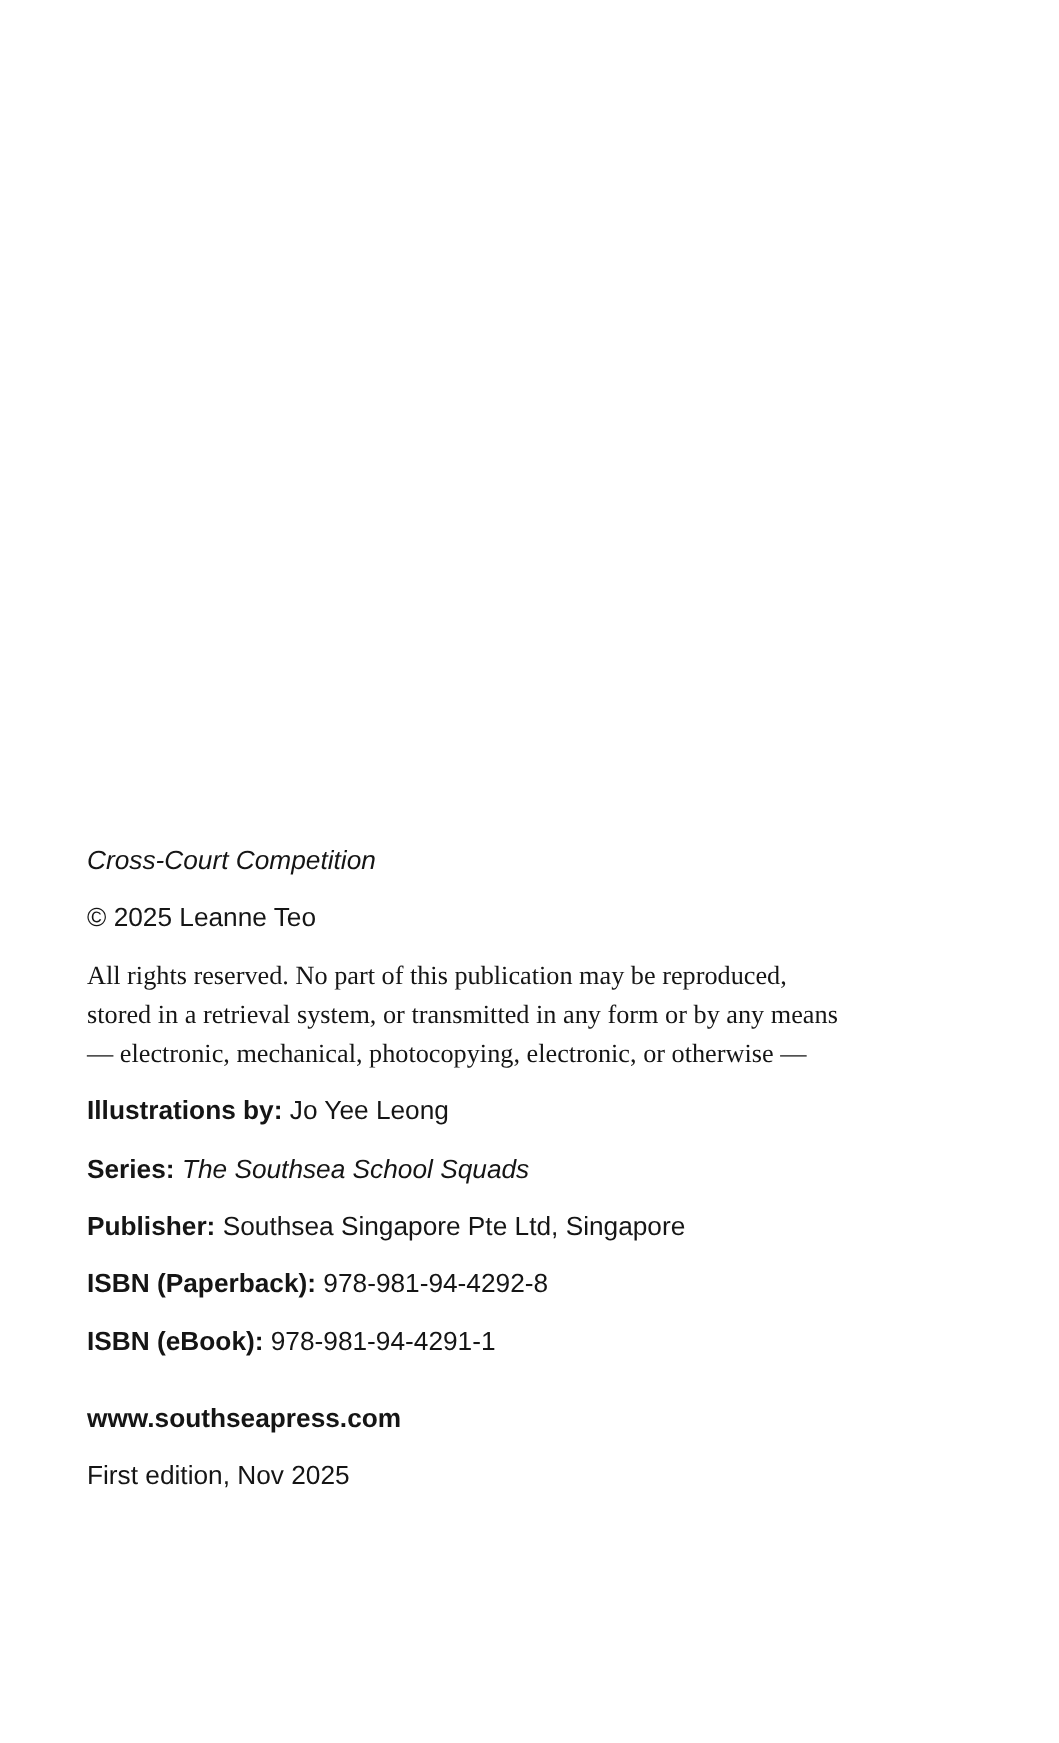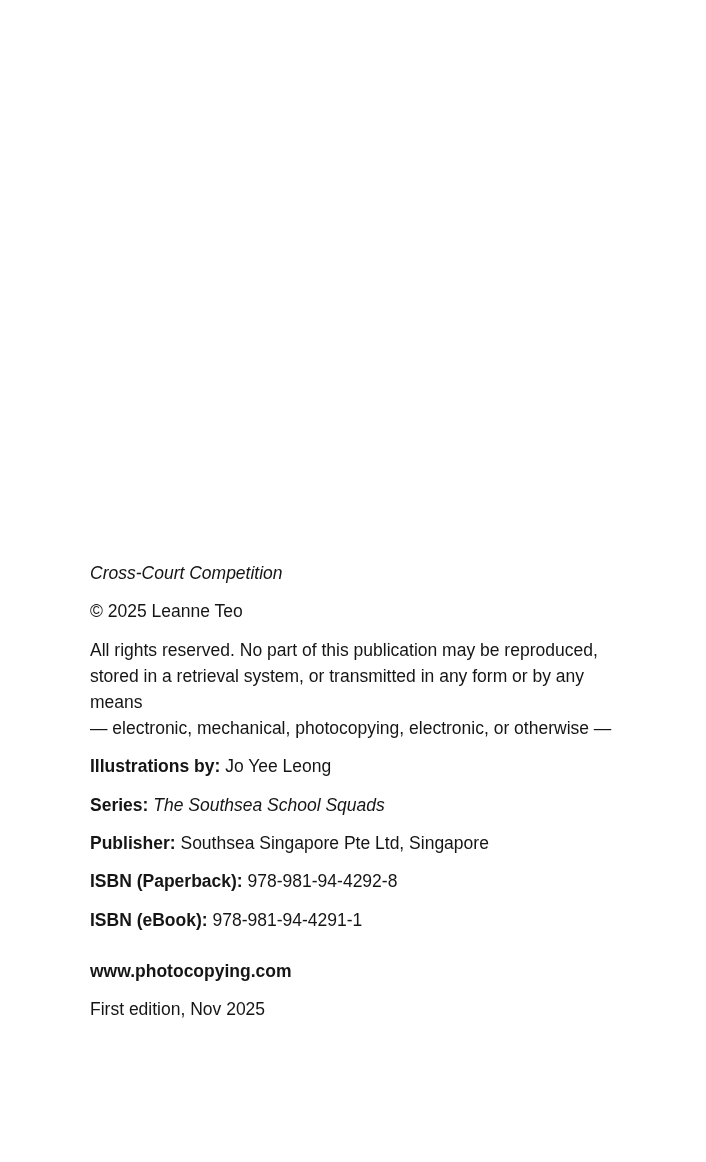--- a/index.html
+++ b/index.html
@@ -10,29 +10,30 @@
   .page {
     position: relative;
     width: 706px;
     height: 1089px;
     background: #ffffff;
     overflow: hidden;
     font-family: "Liberation Sans", sans-serif;
     font-size: 17.5px;
     color: #151515;
     box-sizing: border-box;
-    padding: 560px 70px 0 90px;
+    padding: 560px 70px 0 58px;
   }
   .block {
     margin: 0 0 12.4px 0;
     line-height: 26px;
   }
   .para .line {
     display: block;
     line-height: 26px;
+    font-family: Liberation Serif, serif;
   }
   .italic { font-style: italic; }
   .field-label { font-weight: 700; }
   .gap-after { margin-bottom: 25px; }
   .website { font-weight: 700; }
 </style>
 </head>
 <body>
 
 <div class="page">
@@ -66,17 +67,17 @@
   <p class="block">
     <span class="field-label">ISBN (Paperback):</span>
     <span>978-981-94-4292-8</span>
   </p>
 
   <p class="block gap-after">
     <span class="field-label">ISBN (eBook):</span>
     <span>978-981-94-4291-1</span>
   </p>
 
-  <p class="block website">www.photocopying.com</p>
+  <p class="block website">www.southseapress.com</p>
 
   <p class="block">First edition, Nov 2025</p>
 
 </div>
 
 </body></html>

